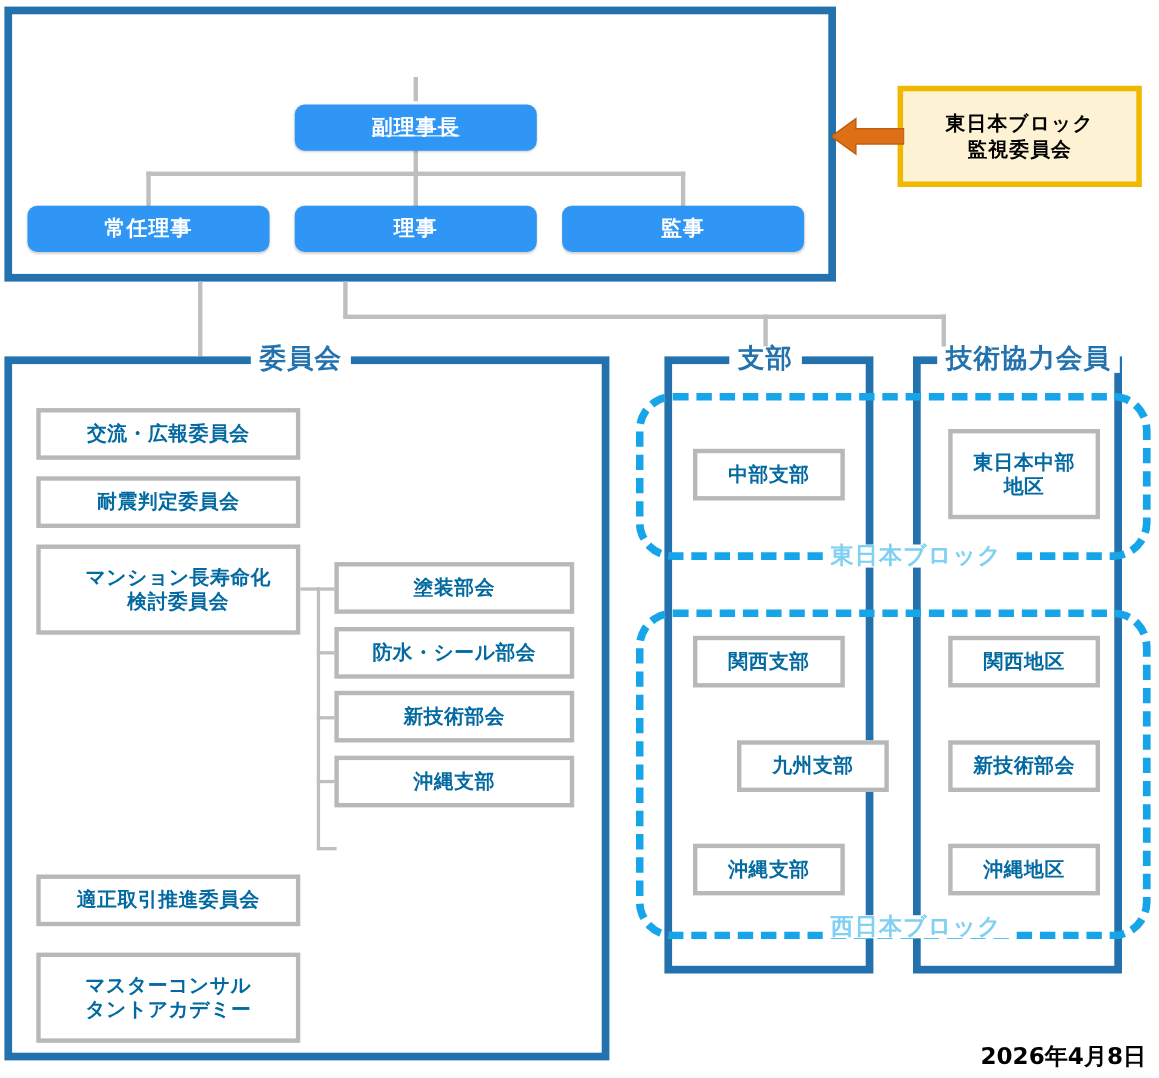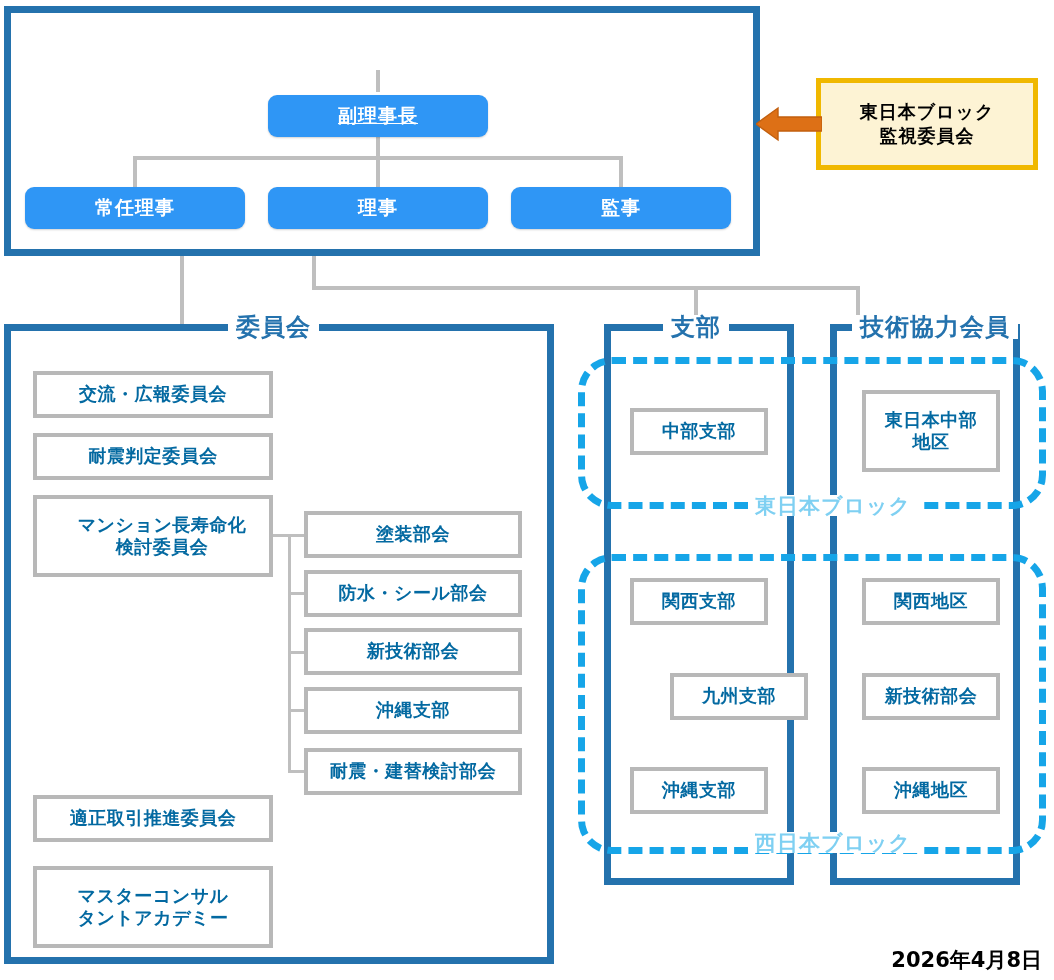--- a/index.html
+++ b/index.html
@@ -133,21 +133,20 @@
   <div class="abs line line-h" style="left:288px;top:534px;width:18px;height:3px;"></div>
   <div class="abs line line-h" style="left:288px;top:592px;width:18px;height:3px;"></div>
   <div class="abs line line-h" style="left:288px;top:651px;width:18px;height:3px;"></div>
   <div class="abs line line-h" style="left:288px;top:709px;width:18px;height:3px;"></div>
   <div class="abs line line-h" style="left:288px;top:770px;width:18px;height:3px;"></div>
 
   <div class="abs gbox" style="left:304px;top:511px;width:218px;height:47px;">塗装部会</div>
   <div class="abs gbox" style="left:304px;top:570px;width:218px;height:47px;">防水・シール部会</div>
   <div class="abs gbox" style="left:304px;top:628px;width:218px;height:47px;">新技術部会</div>
   <div class="abs gbox" style="left:304px;top:687px;width:218px;height:47px;">沖縄支部</div>
-  <div class="abs gbox" style="left:304px;top:748px;width:218px;height:47px;">耐震・建替検討部会</div>
 
   <div class="abs sec-panel" style="left:604px;top:324px;width:190px;height:561px;"></div>
   <div class="sec-title" style="left:663px;top:315px;">支部</div>
 
   <div class="abs sec-panel" style="left:830px;top:324px;width:190px;height:561px;"></div>
   <div class="sec-title" style="left:852px;top:315px;">技術協力会員</div>
 
   <div class="abs block" style="left:578px;top:357px;width:468px;height:152px;"></div>
   <div class="block-label" style="left:748px;top:495px;">東日本ブロック</div>
 

